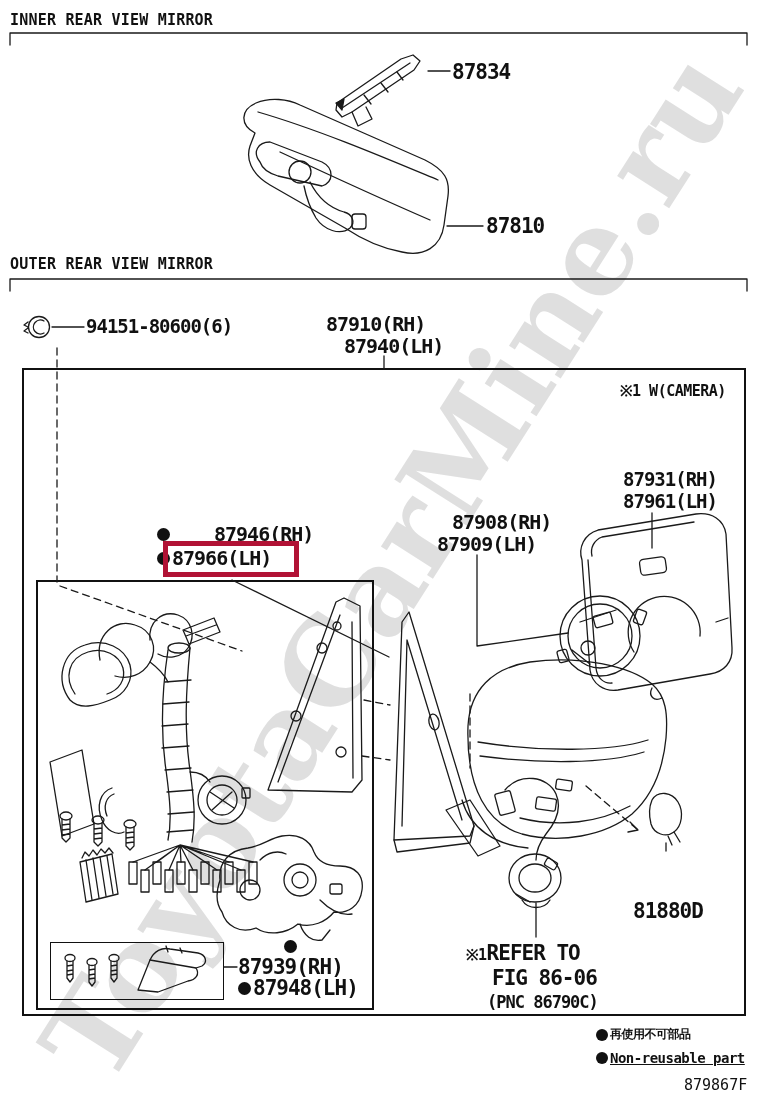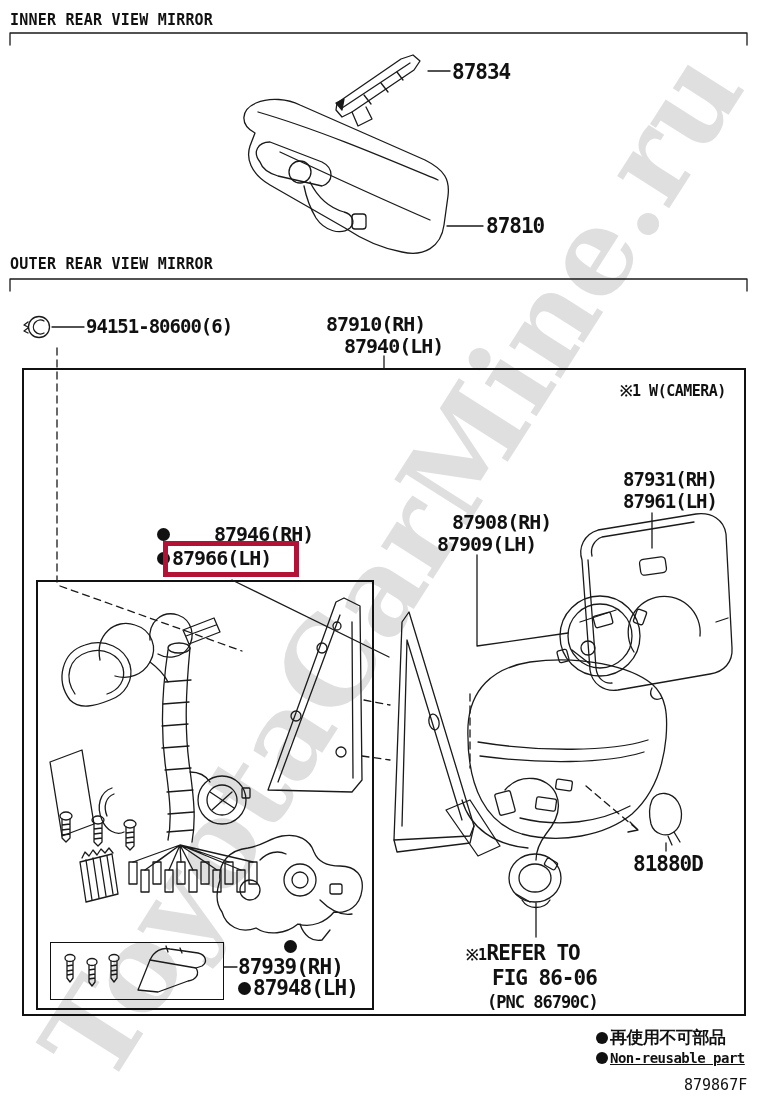--- a/index.html
+++ b/index.html
@@ -265,30 +265,30 @@
 
 <div class="abs txt row" style="left:238px;top:940px;flex-direction:column;">
   <span class="dot"></span>
   <span class="pn-lg">87939(RH)</span>
 </div>
 <div class="abs txt row" style="left:238px;top:976px;text-align:center;">
   <span class="dot"></span>
   <span class="pn-lg">87948(LH)</span>
 </div>
 
-<div class="abs txt pn-lg" style="left:633px;top:852px;">81880D</div>
+<div class="abs txt pn-lg" style="left:633px;top:899px;">81880D</div>
 
 <div class="abs txt" style="left:466px;top:941px;">
   <span class="note">※1</span><span class="pn-lg">REFER TO</span>
 </div>
 <div class="abs txt pn-lg" style="left:492px;top:966px;">FIG 86-06</div>
 <div class="abs txt pn-sm" style="left:487px;top:992px;font-size:17px;">(PNC 86790C)</div>
 
 <div class="abs txt row" style="left:596px;top:1026px;">
   <span class="dot-sm"></span>
-  <span class="legend-txt" style="font-size:17px;">再使用不可部品</span>
+  <span class="legend-txt" style="font-size:12px;">再使用不可部品</span>
 </div>
 <div class="abs txt row" style="left:596px;top:1050px;text-decoration:underline;">
   <span class="dot-sm"></span>
   <span class="legend-txt">Non-reusable part</span>
 </div>
 
 <div class="abs txt footer-code" style="left:684px;top:1076px;">879867F</div>
 
 </body></html>

